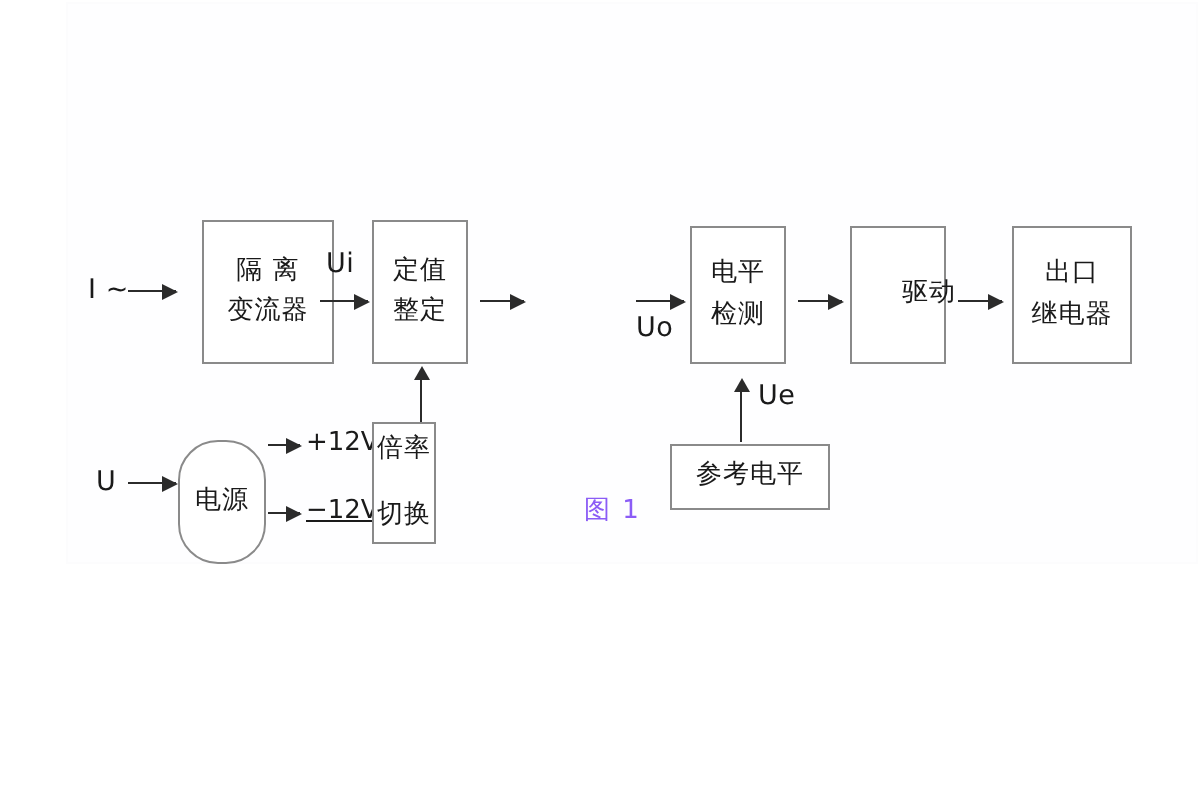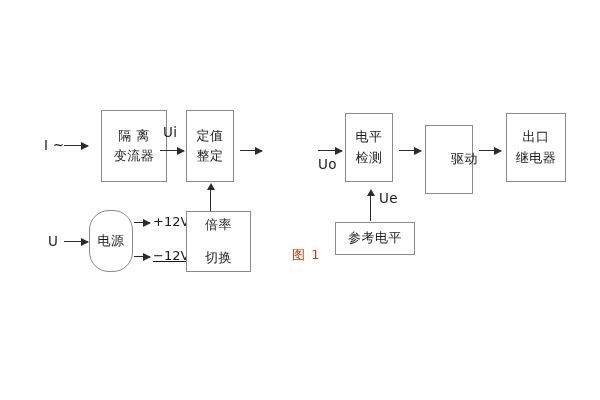--- a/index.html
+++ b/index.html
@@ -55,21 +55,21 @@
     font-size: 13px;
     white-space: nowrap;
     line-height: 1;
   }
   .label.sig {
     font-size: 13.5px;
     letter-spacing: 0.3px;
   }
   .caption {
     position: absolute;
-    color: #c2410c;
+    color: #8b5cf6;
     font-size: 13px;
     letter-spacing: 1px;
     white-space: nowrap;
   }
   
   .harrow {
     position: absolute;
     height: 1px;
     background: #2b2b2b;
   }
@@ -130,46 +130,46 @@
 
   <div class="harrow" style="left:318px; top:150px; width:24px;"></div>
 
   <div class="box" style="left:345px; top:113px; width:48px; height:69px;">
     <span class="ln">电平</span>
     <span class="ln">检测</span>
   </div>
 
   <div class="harrow" style="left:399px; top:150px; width:22px;"></div>
 
-  <div class="box" style="left:425px; top:125px; width:48px; height:69px;padding-left:31px;">
+  <div class="box" style="left:425px; top:113px; width:48px; height:69px;padding-left:31px;">
     <span class="ln">驱动</span>
   </div>
 
   <div class="harrow" style="left:479px; top:150px; width:22px;"></div>
 
   <div class="box" style="left:506px; top:113px; width:60px; height:69px;">
     <span class="ln">出口</span>
     <span class="ln">继电器</span>
   </div>
 
   <div class="label sig" style="left:48px; top:235px;">U</div>
 
   <div class="harrow" style="left:64px; top:241px; width:24px;"></div>
 
-  <div class="box" style="left:89px; top:210px; width:44px; height:62px;border-radius:20px;">
+  <div class="box" style="left:89px; top:220px; width:44px; height:62px;border-radius:20px;">
     <span class="ln">电源</span>
   </div>
 
   <div class="harrow" style="left:134px; top:222px; width:16px;"></div>
   <div class="label" style="left:153px; top:215px;">+12V</div>
 
   <div class="harrow" style="left:134px; top:256px; width:16px;"></div>
   <div class="label" style="left:153px; top:249px;text-decoration:underline;">−12V</div>
 
-  <div class="box" style="left:186px; top:211px; width:65px; height:61px;gap:12px;">
+  <div class="box" style="left:186px; top:211px; width:32px; height:61px;gap:12px;">
     <span class="ln">倍率</span>
     <span class="ln">切换</span>
   </div>
 
   <div class="varrow-up" style="left:210px; top:189px; height:22px;"></div>
 
   <div class="box" style="left:335px; top:222px; width:80px; height:33px;">
     <span class="ln">参考电平</span>
   </div>
 

